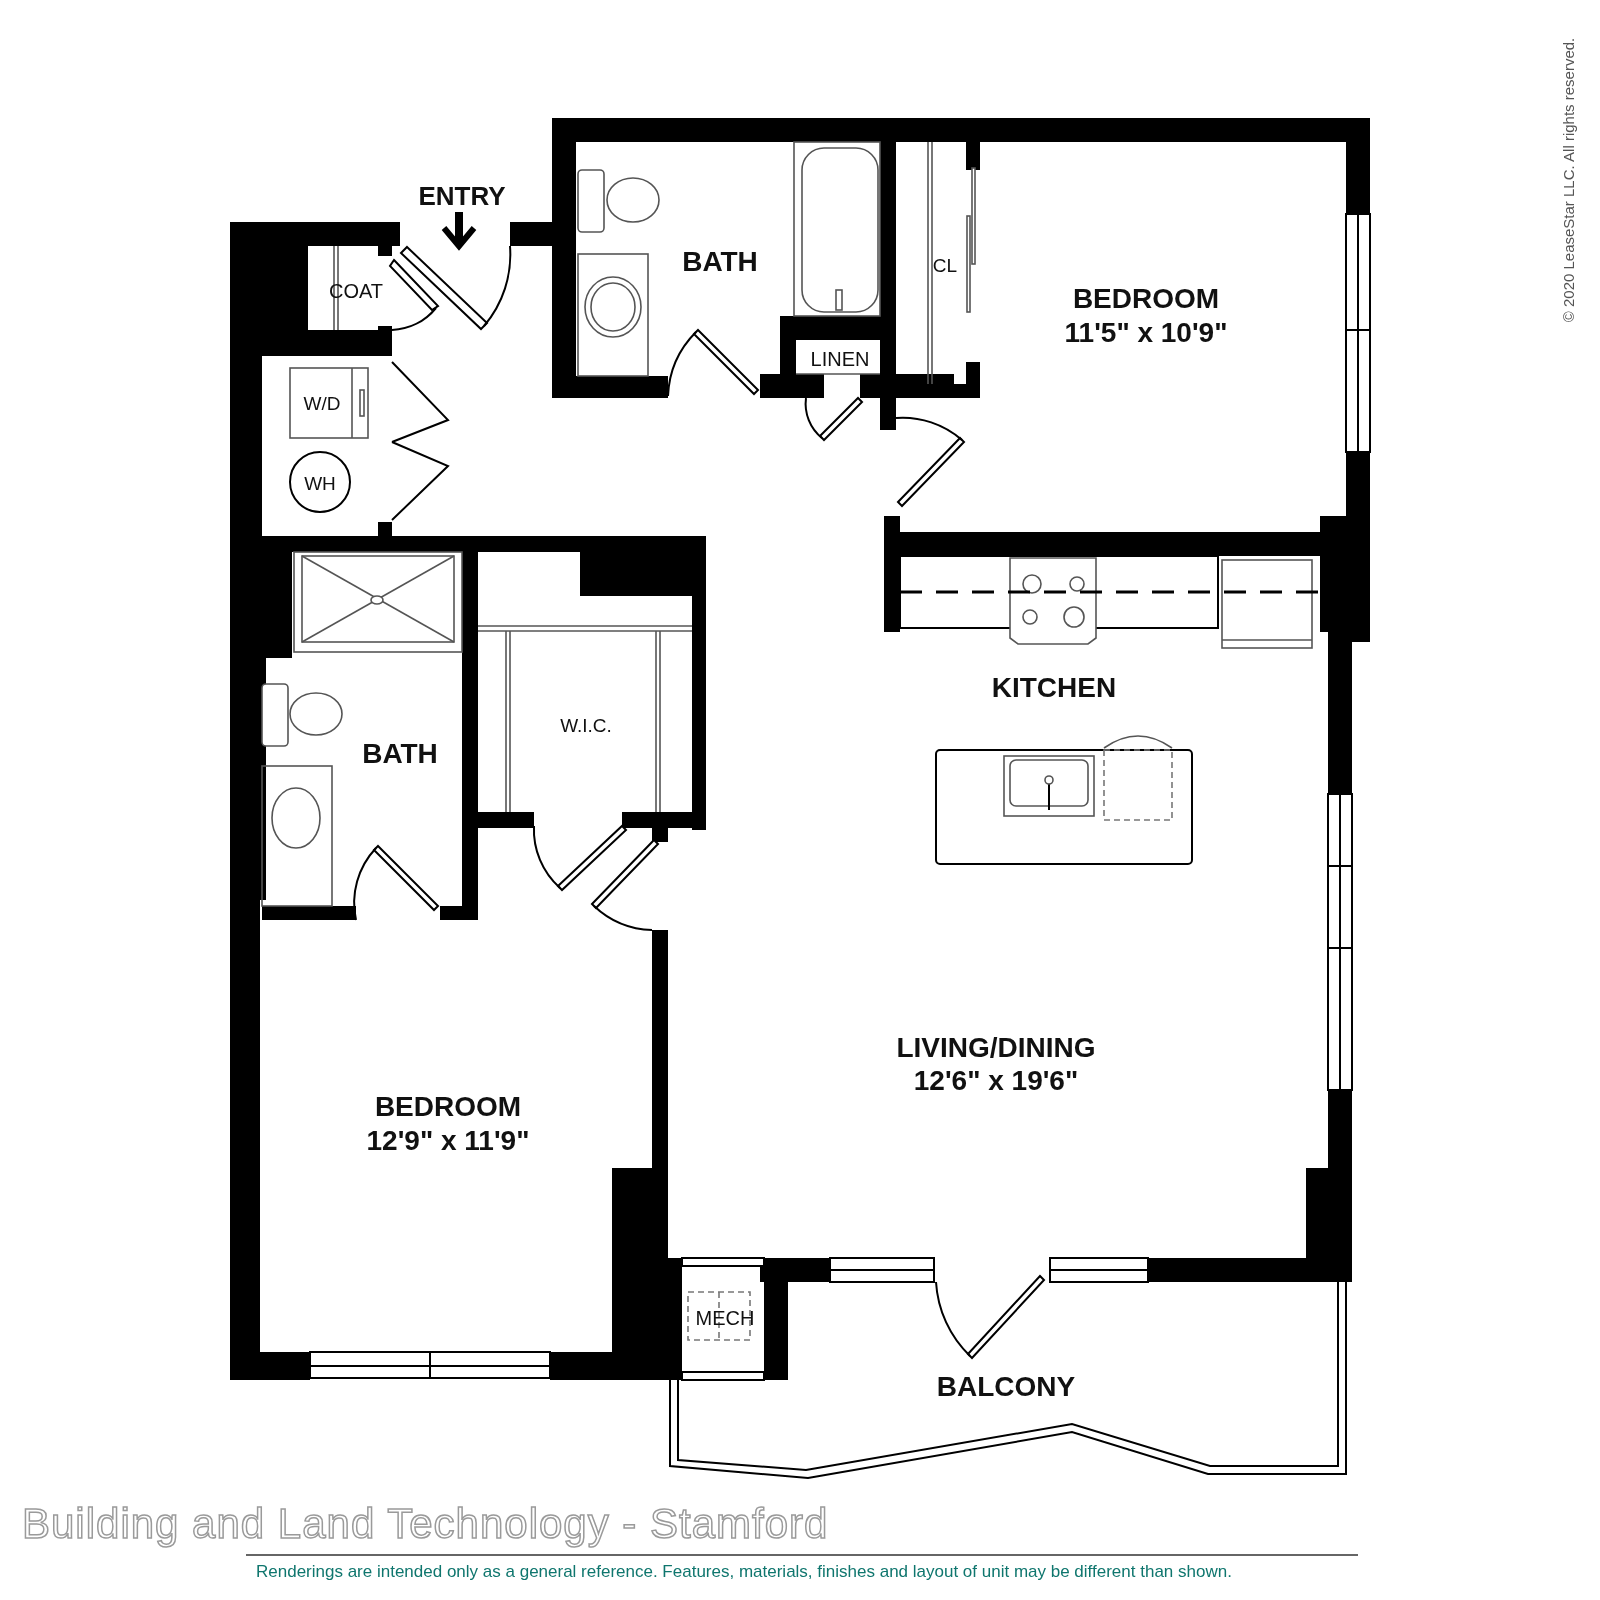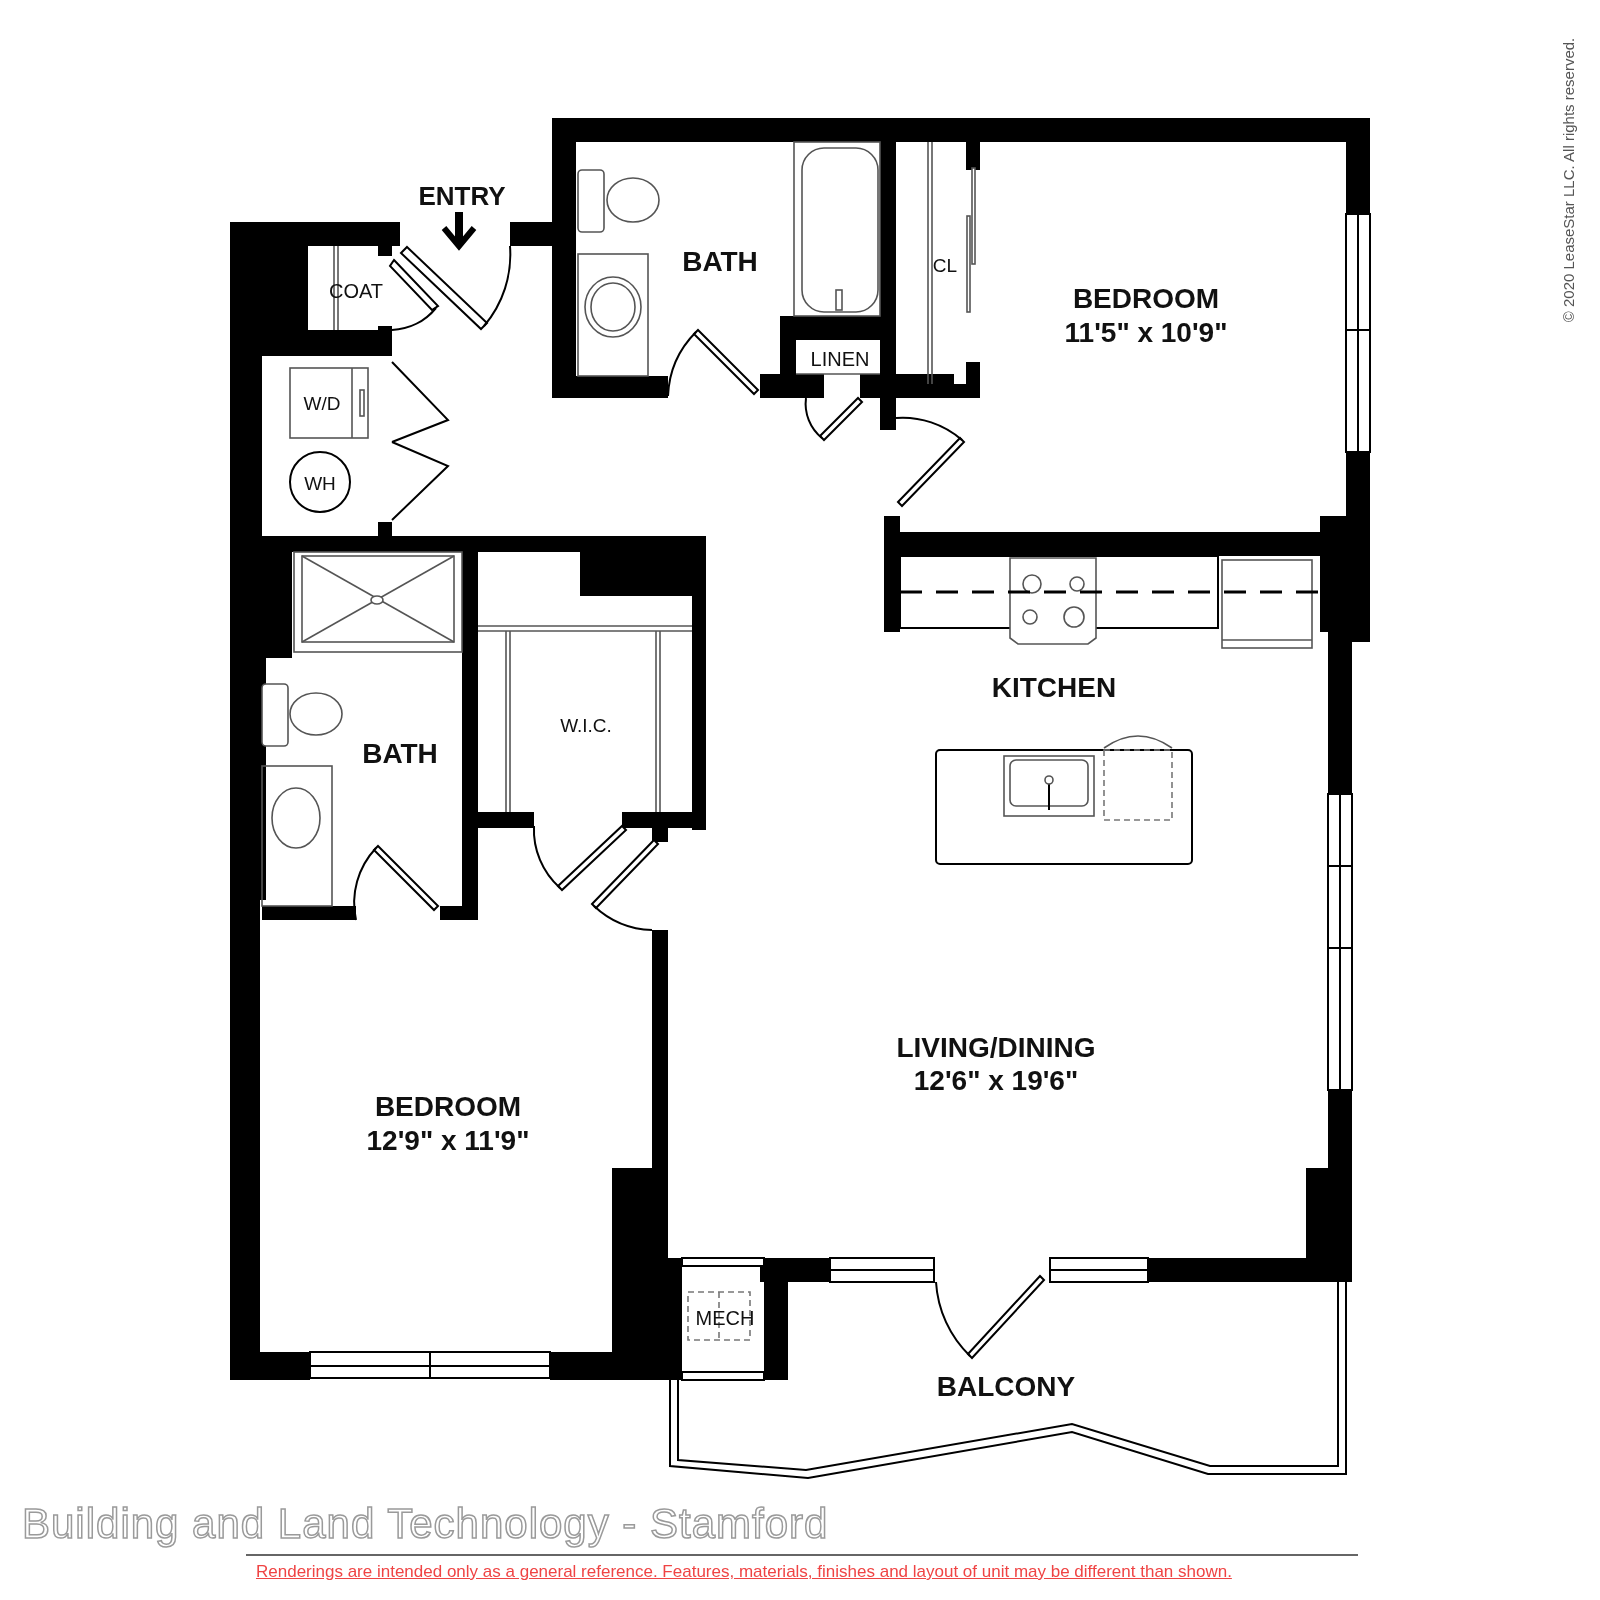--- a/index.html
+++ b/index.html
@@ -14,21 +14,21 @@
   .swing { fill:none; stroke:#000; stroke-width:2; }
   .dash { fill:none; stroke:#000; stroke-width:3; stroke-dasharray:22 14; }
   .dashg { fill:none; stroke:#777; stroke-width:1.6; stroke-dasharray:6 4; }
   .lbl { font-family:"Liberation Sans", sans-serif; font-weight:bold; fill:#111; text-anchor:middle; }
   .lbl-sm { font-family:"Liberation Sans", sans-serif; font-weight:normal; fill:#111; text-anchor:middle; }
   .copyright { position:absolute; right:12px; top:0; height:360px; width:40px; }
   .copyright span { position:absolute; left:50%; top:50%; transform:translate(-50%,-50%) rotate(-90deg); white-space:nowrap; font-size:15px; color:#555; font-family:"Liberation Sans", sans-serif; }
   .watermark { position:absolute; left:22px; top:1500px; font-size:42px; color:#fff; font-family:"Liberation Sans", sans-serif; letter-spacing:1px;
     -webkit-text-stroke:1.5px #9a9a9a; white-space:nowrap; }
   .disclaimer-line { position:absolute; left:246px; top:1554px; width:1112px; height:2px; background:#666; }
-  .disclaimer { position:absolute; left:256px; top:1562px; font-size:17px; color:#ef4444; white-space:nowrap; font-family:"Liberation Sans", sans-serif;text-decoration:underline; }
+  .disclaimer { position:absolute; left:256px; top:1562px; font-size:17px; color:#0f766e; white-space:nowrap; font-family:"Liberation Sans", sans-serif; }
 </style>
 </head>
 <body>
 
 <svg id="plan" viewBox="0 0 1600 1600" xmlns="http://www.w3.org/2000/svg">
 
   <g>
 
     <rect class="wall" x="230" y="222" width="30" height="1158"></rect>
     <rect class="wall" x="230" y="222" width="32" height="318"></rect>

